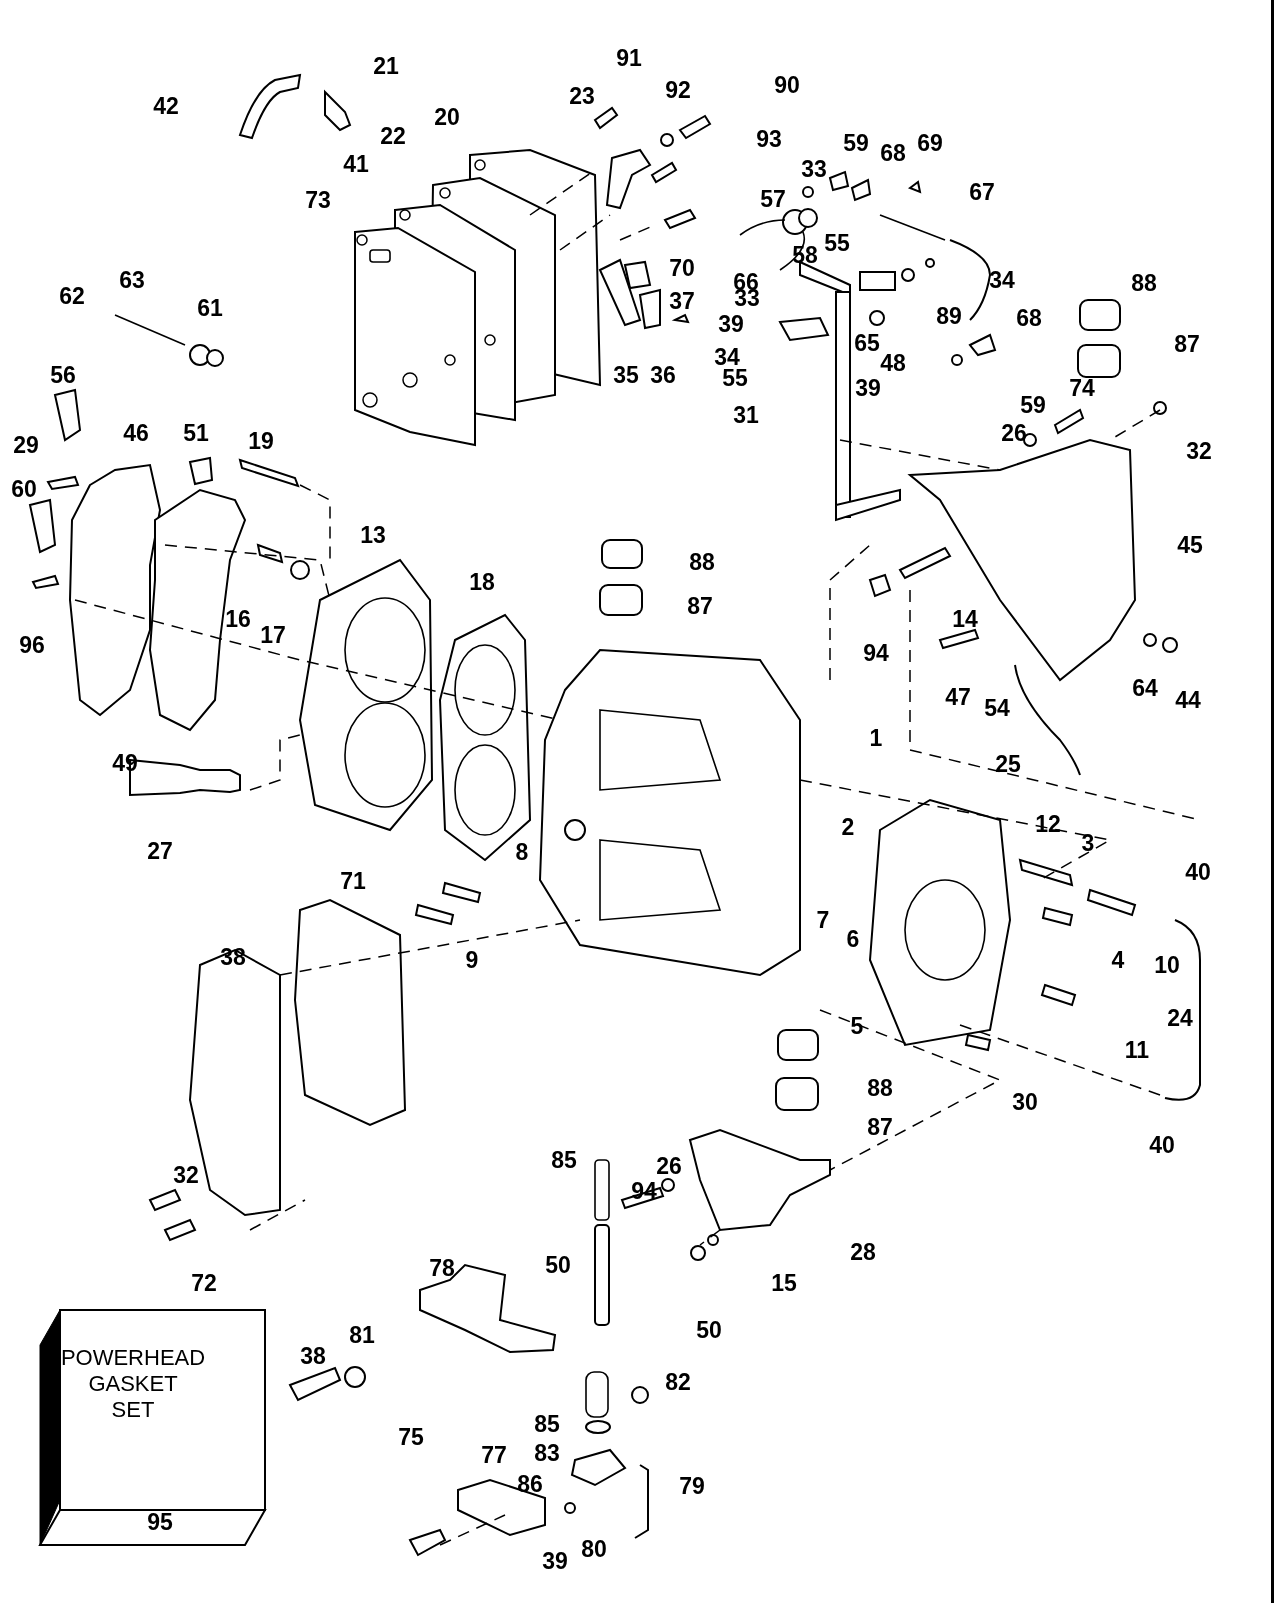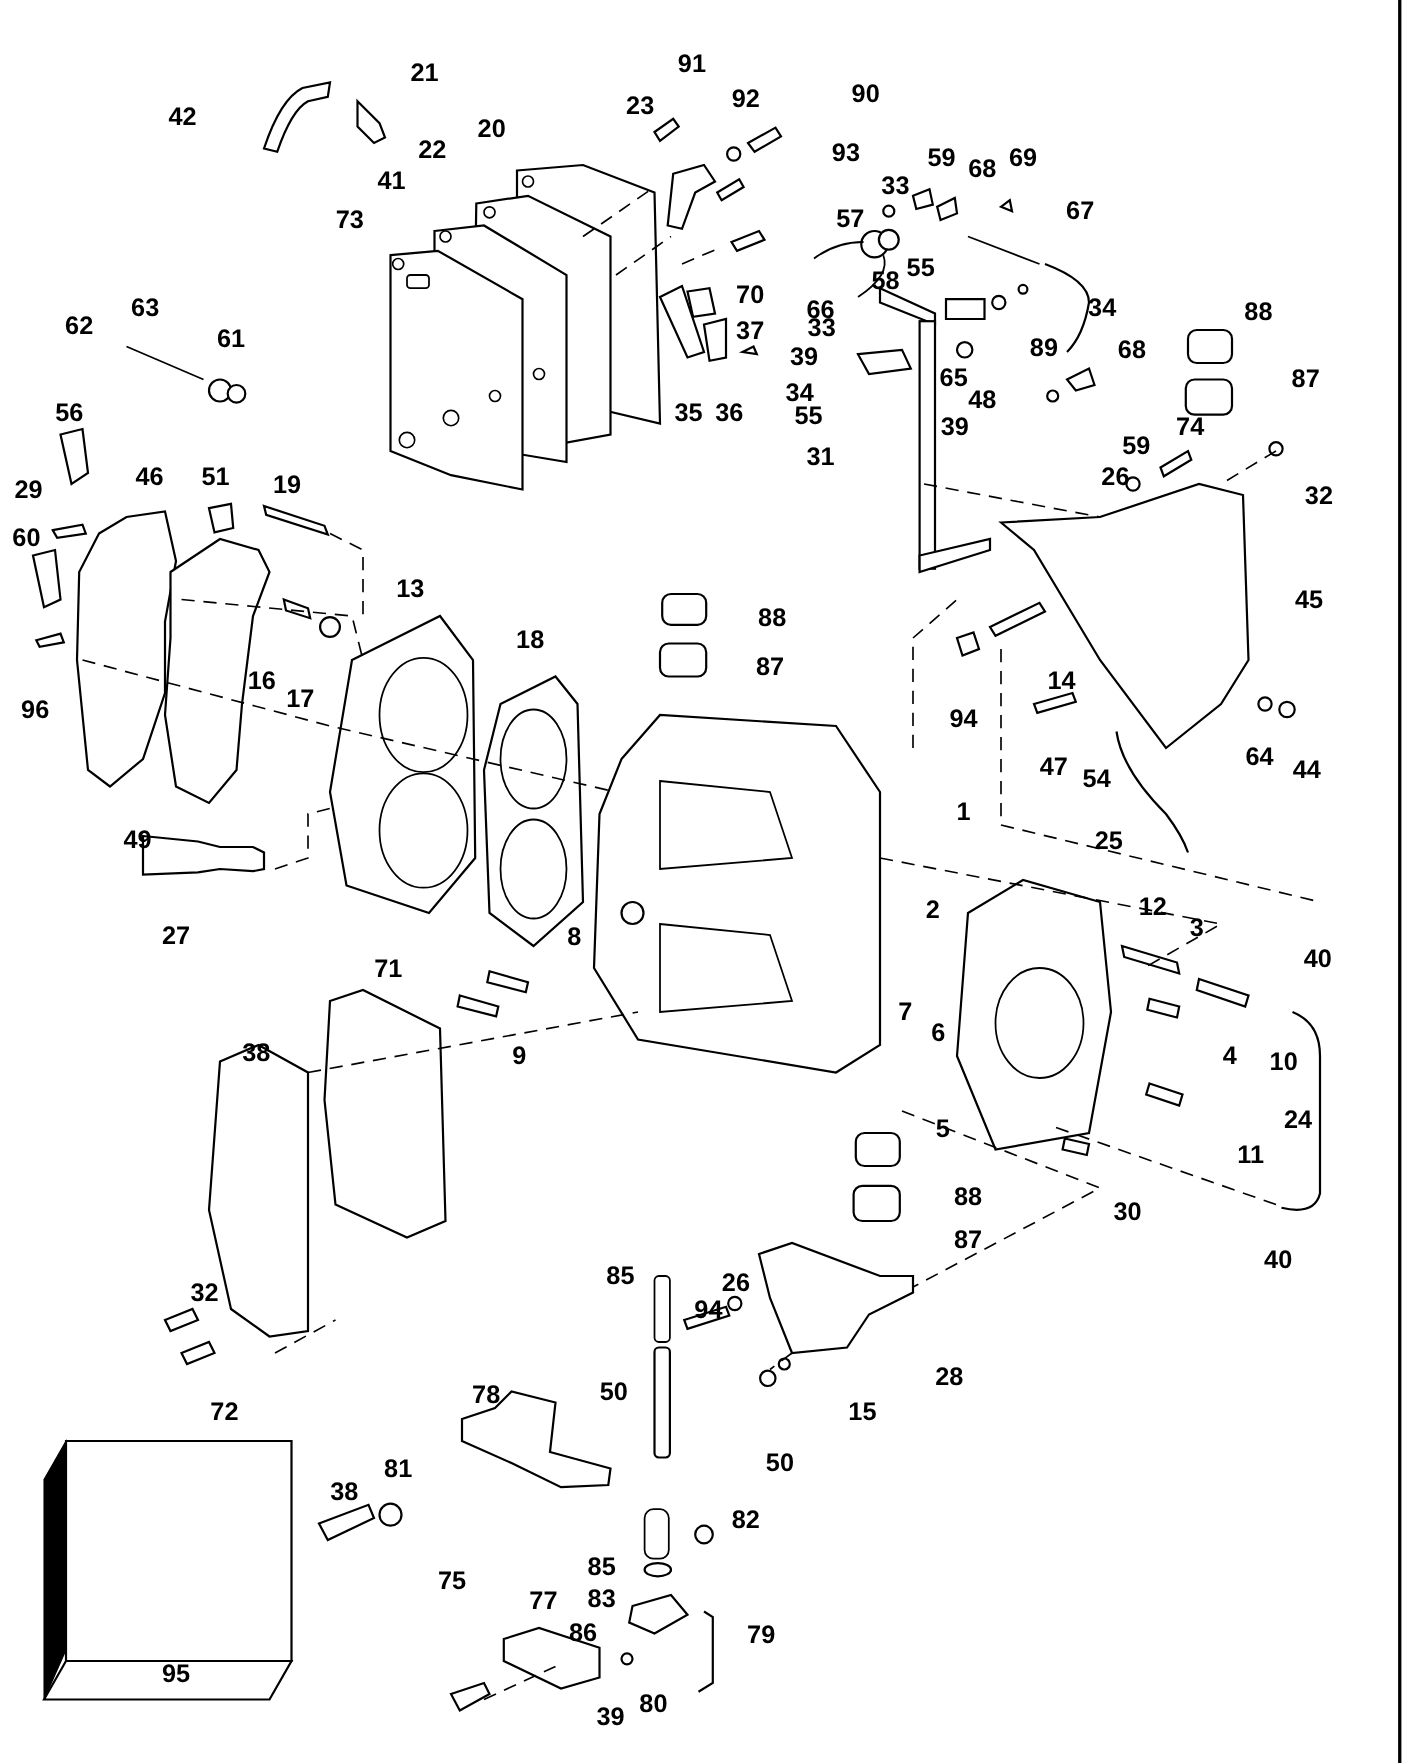--- a/index.html
+++ b/index.html
@@ -333,14 +333,19 @@
   <div class="callout" style="left:547px;top:1424px">85</div>
   <div class="callout" style="left:547px;top:1453px">83</div>
   <div class="callout" style="left:494px;top:1455px">77</div>
   <div class="callout" style="left:530px;top:1484px">86</div>
   <div class="callout" style="left:692px;top:1486px">79</div>
   <div class="callout" style="left:411px;top:1437px">75</div>
   <div class="callout" style="left:555px;top:1561px">39</div>
   <div class="callout" style="left:594px;top:1549px">80</div>
 
   
+  <div class="kit-label">
+    <div>POWERHEAD</div>
+    <div>GASKET</div>
+    <div>SET</div>
+  </div>
   <div class="callout" style="left:160px;top:1522px">95</div>
 </div>
 
 </body></html>

